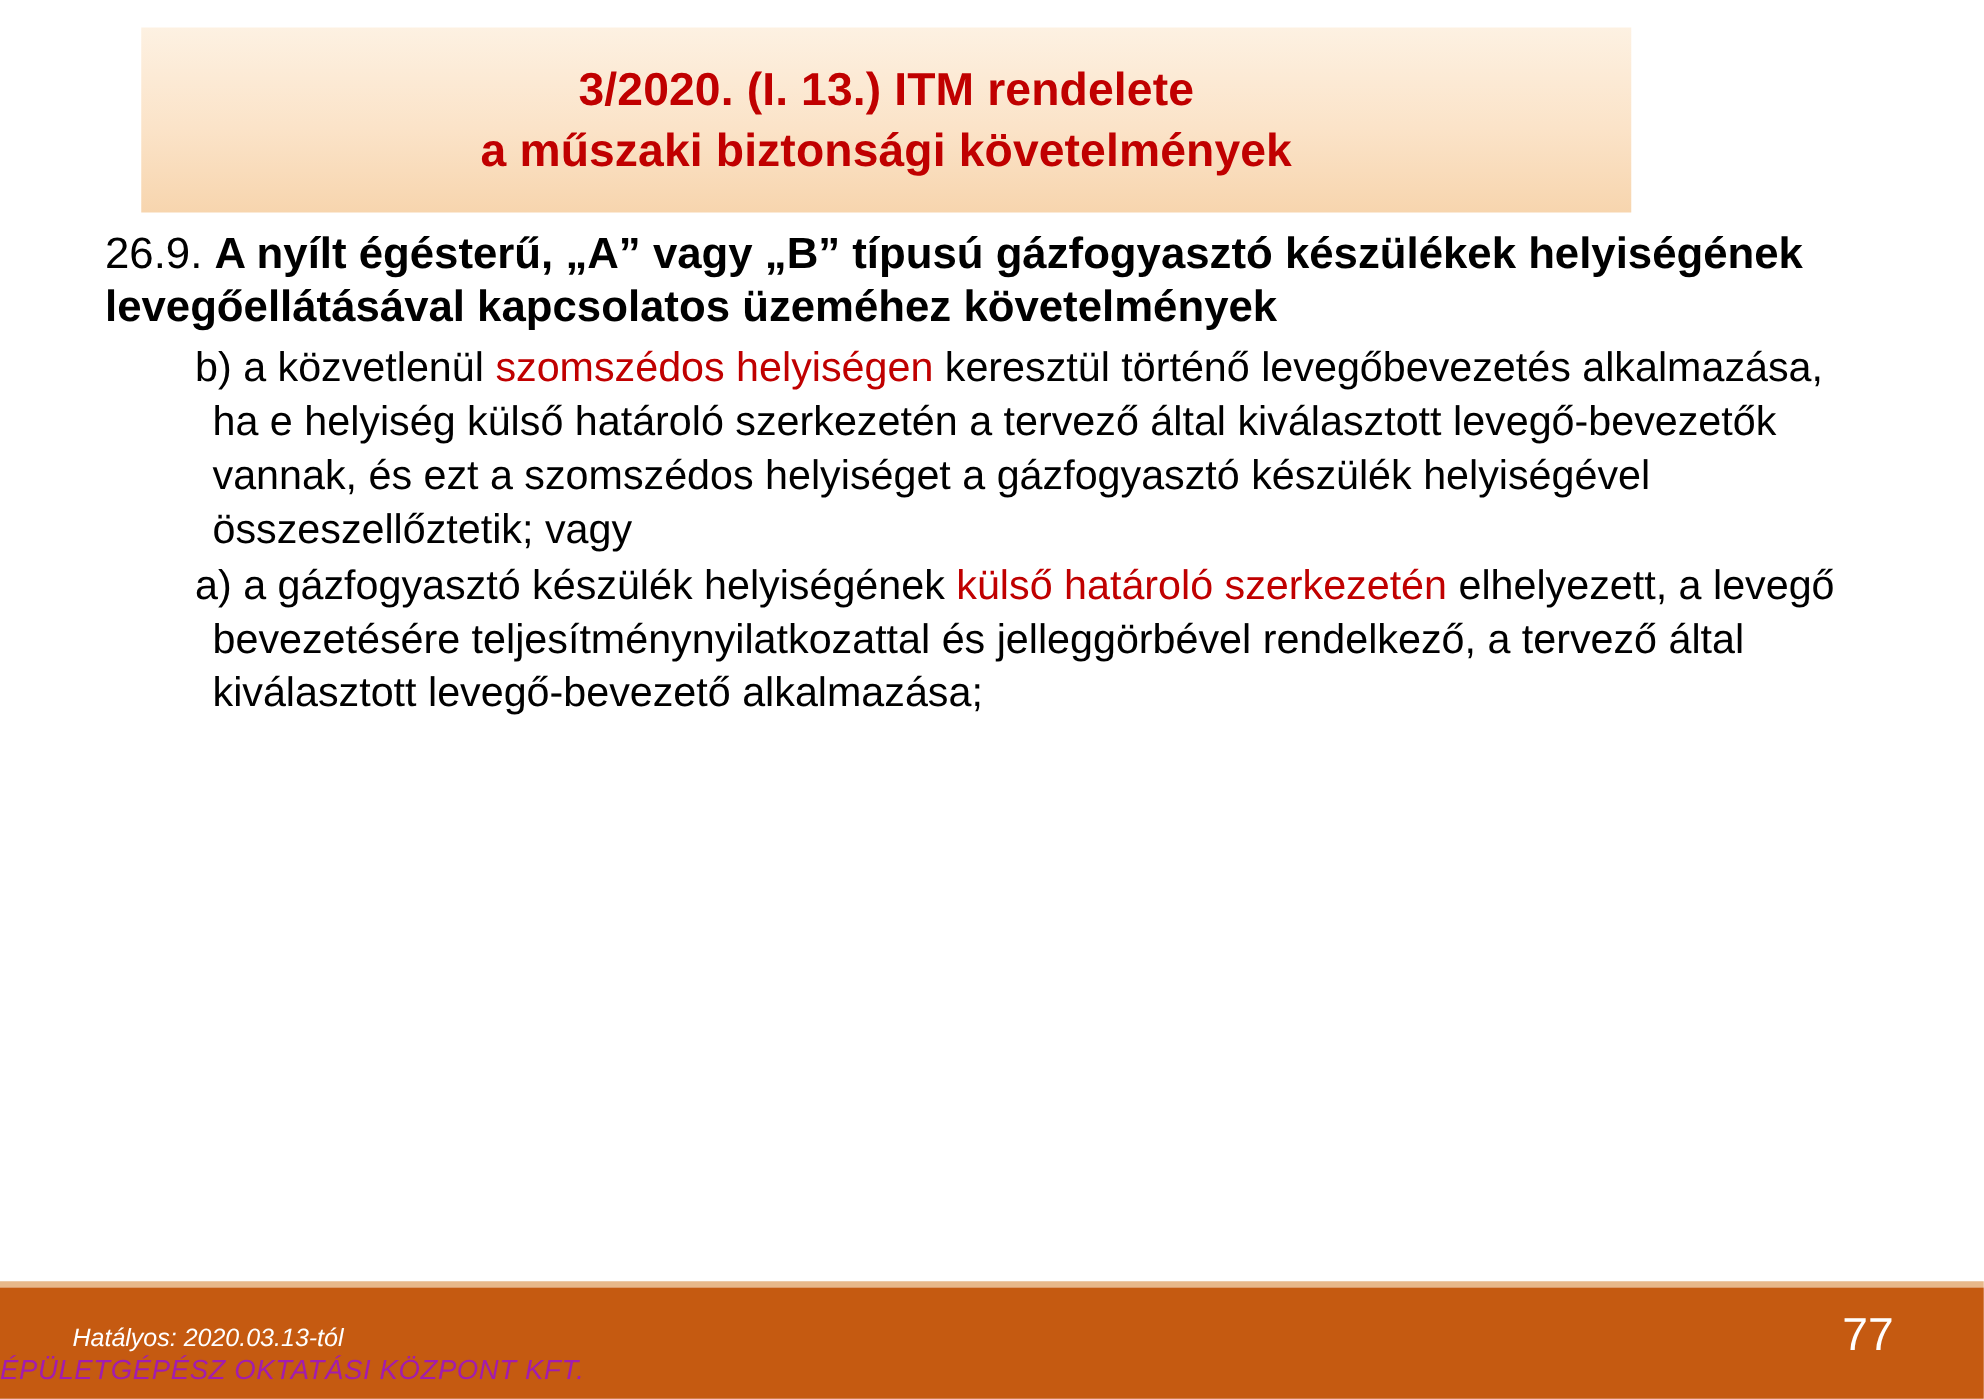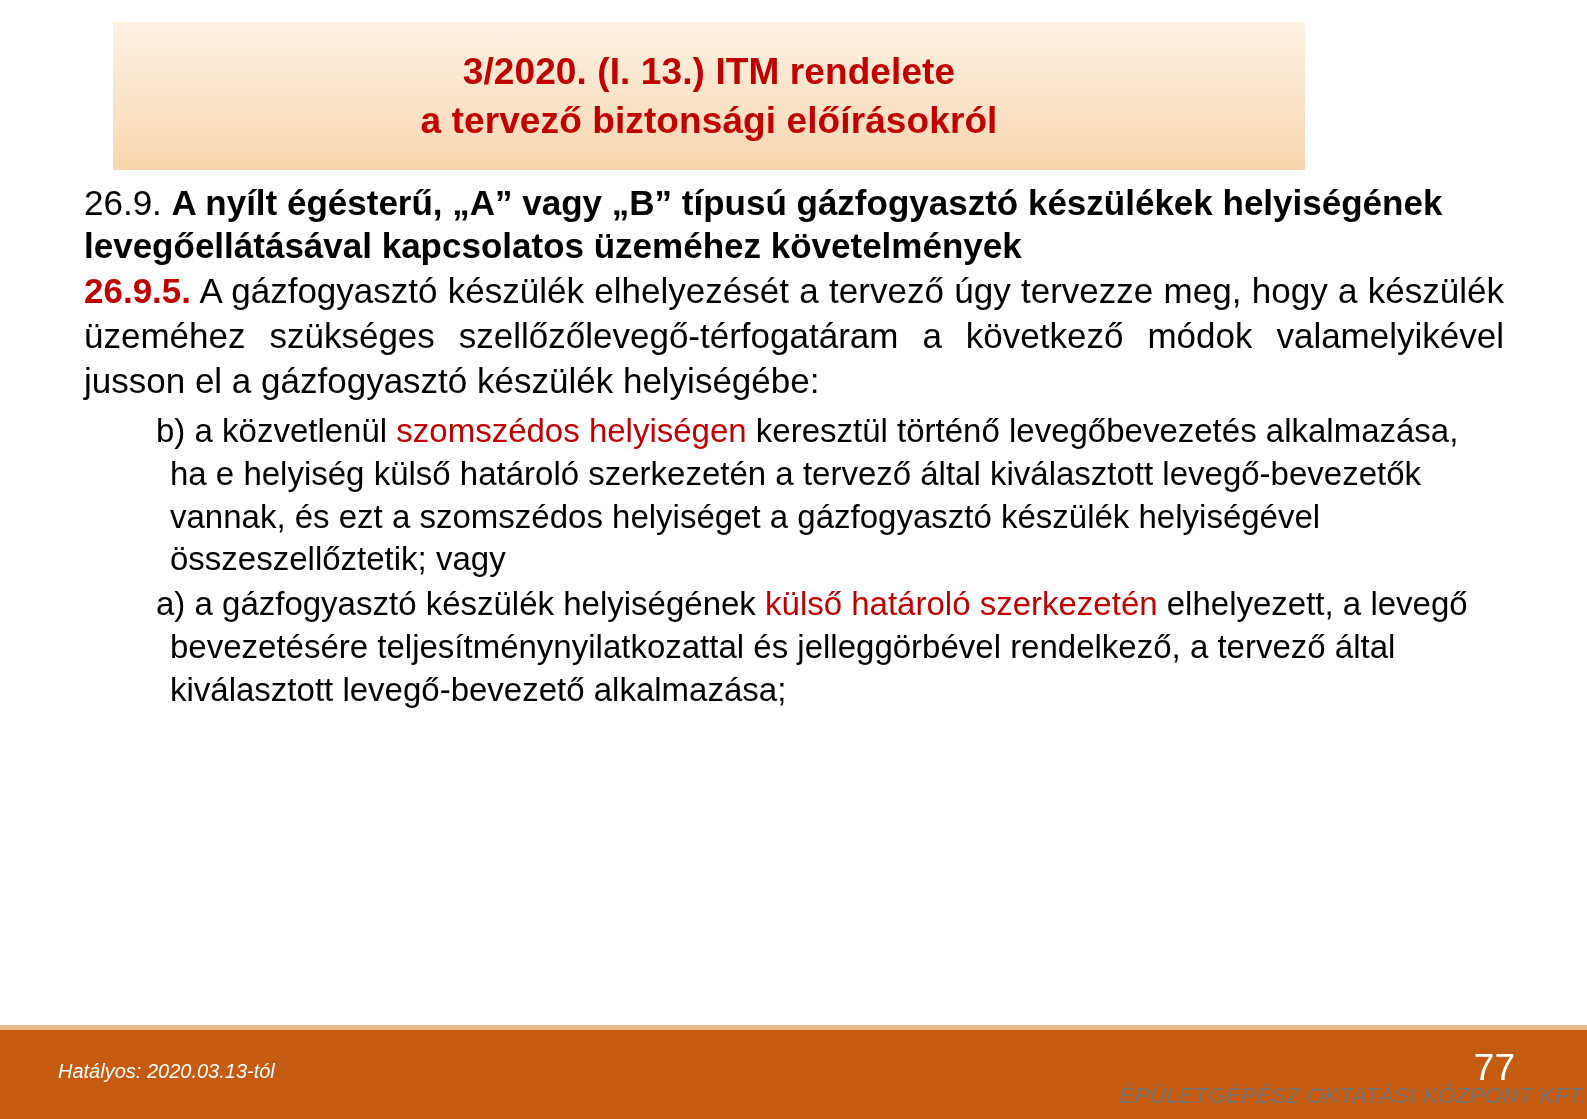--- a/index.html
+++ b/index.html
@@ -117,22 +117,22 @@
     color: #ffffff;
     font-style: italic;
     font-size: 20px;
     white-space: nowrap;
   }
   .footer-center {
     position: absolute;
     left: 0;
     bottom: 6px;
     width: 1587px;
-    text-align: right;
-    color: #737373;
+    text-align: left;
+    color: #a21caf;
     font-style: italic;
     font-size: 22px;
     line-height: 1.55;
   }
   .footer-center div {
     letter-spacing: 0.5px;
   }
   .footer-page {
     position: absolute;
     right: 72px;
@@ -141,34 +141,30 @@
     font-size: 37px;
   }
 </style>
 </head>
 <body>
 
 <div class="slide">
 
   <div class="header-banner">
     <div class="header-line">3/2020. (I. 13.) ITM rendelete</div>
-    <div class="header-line">a tervező biztonsági előírásokról</div>
+    <div class="header-line">a műszaki biztonsági követelmények</div>
   </div>
 
   <div class="body">
 
     <p class="para-title">
       <span class="num">26.9.</span>
       <span class="bold">A nyílt égésterű, „A” vagy „B” típusú gázfogyasztó készülékek helyiségének levegőellátásával kapcsolatos üzeméhez követelmények</span>
     </p>
 
-    <p class="para-body">
-      <span class="redbold">26.9.5.</span>
-      <span>A gázfogyasztó készülék elhelyezését a tervező úgy tervezze meg, hogy a készülék üzeméhez szükséges szellőzőlevegő-térfogatáram a következő módok valamelyikével jusson el a gázfogyasztó készülék helyiségébe:</span>
-    </p>
 
     <ul class="list">
       <li class="list-item">
         <span>b)</span>
         <span>a közvetlenül </span><span class="red">szomszédos helyiségen</span><span> keresztül  történő levegőbevezetés  alkalmazása, ha e helyiség külső határoló szerkezetén a tervező által kiválasztott levegő-bevezetők vannak, és ezt a szomszédos helyiséget a gázfogyasztó készülék helyiségével összeszellőztetik; vagy</span>
       </li>
       <li class="list-item">
         <span>a)</span>
         <span>a gázfogyasztó készülék helyiségének </span><span class="red">külső határoló szerkezetén</span><span> elhelyezett, a levegő bevezetésére teljesítménynyilatkozattal és jelleggörbével rendelkező, a tervező által kiválasztott levegő-bevezető alkalmazása;</span>
       </li>

